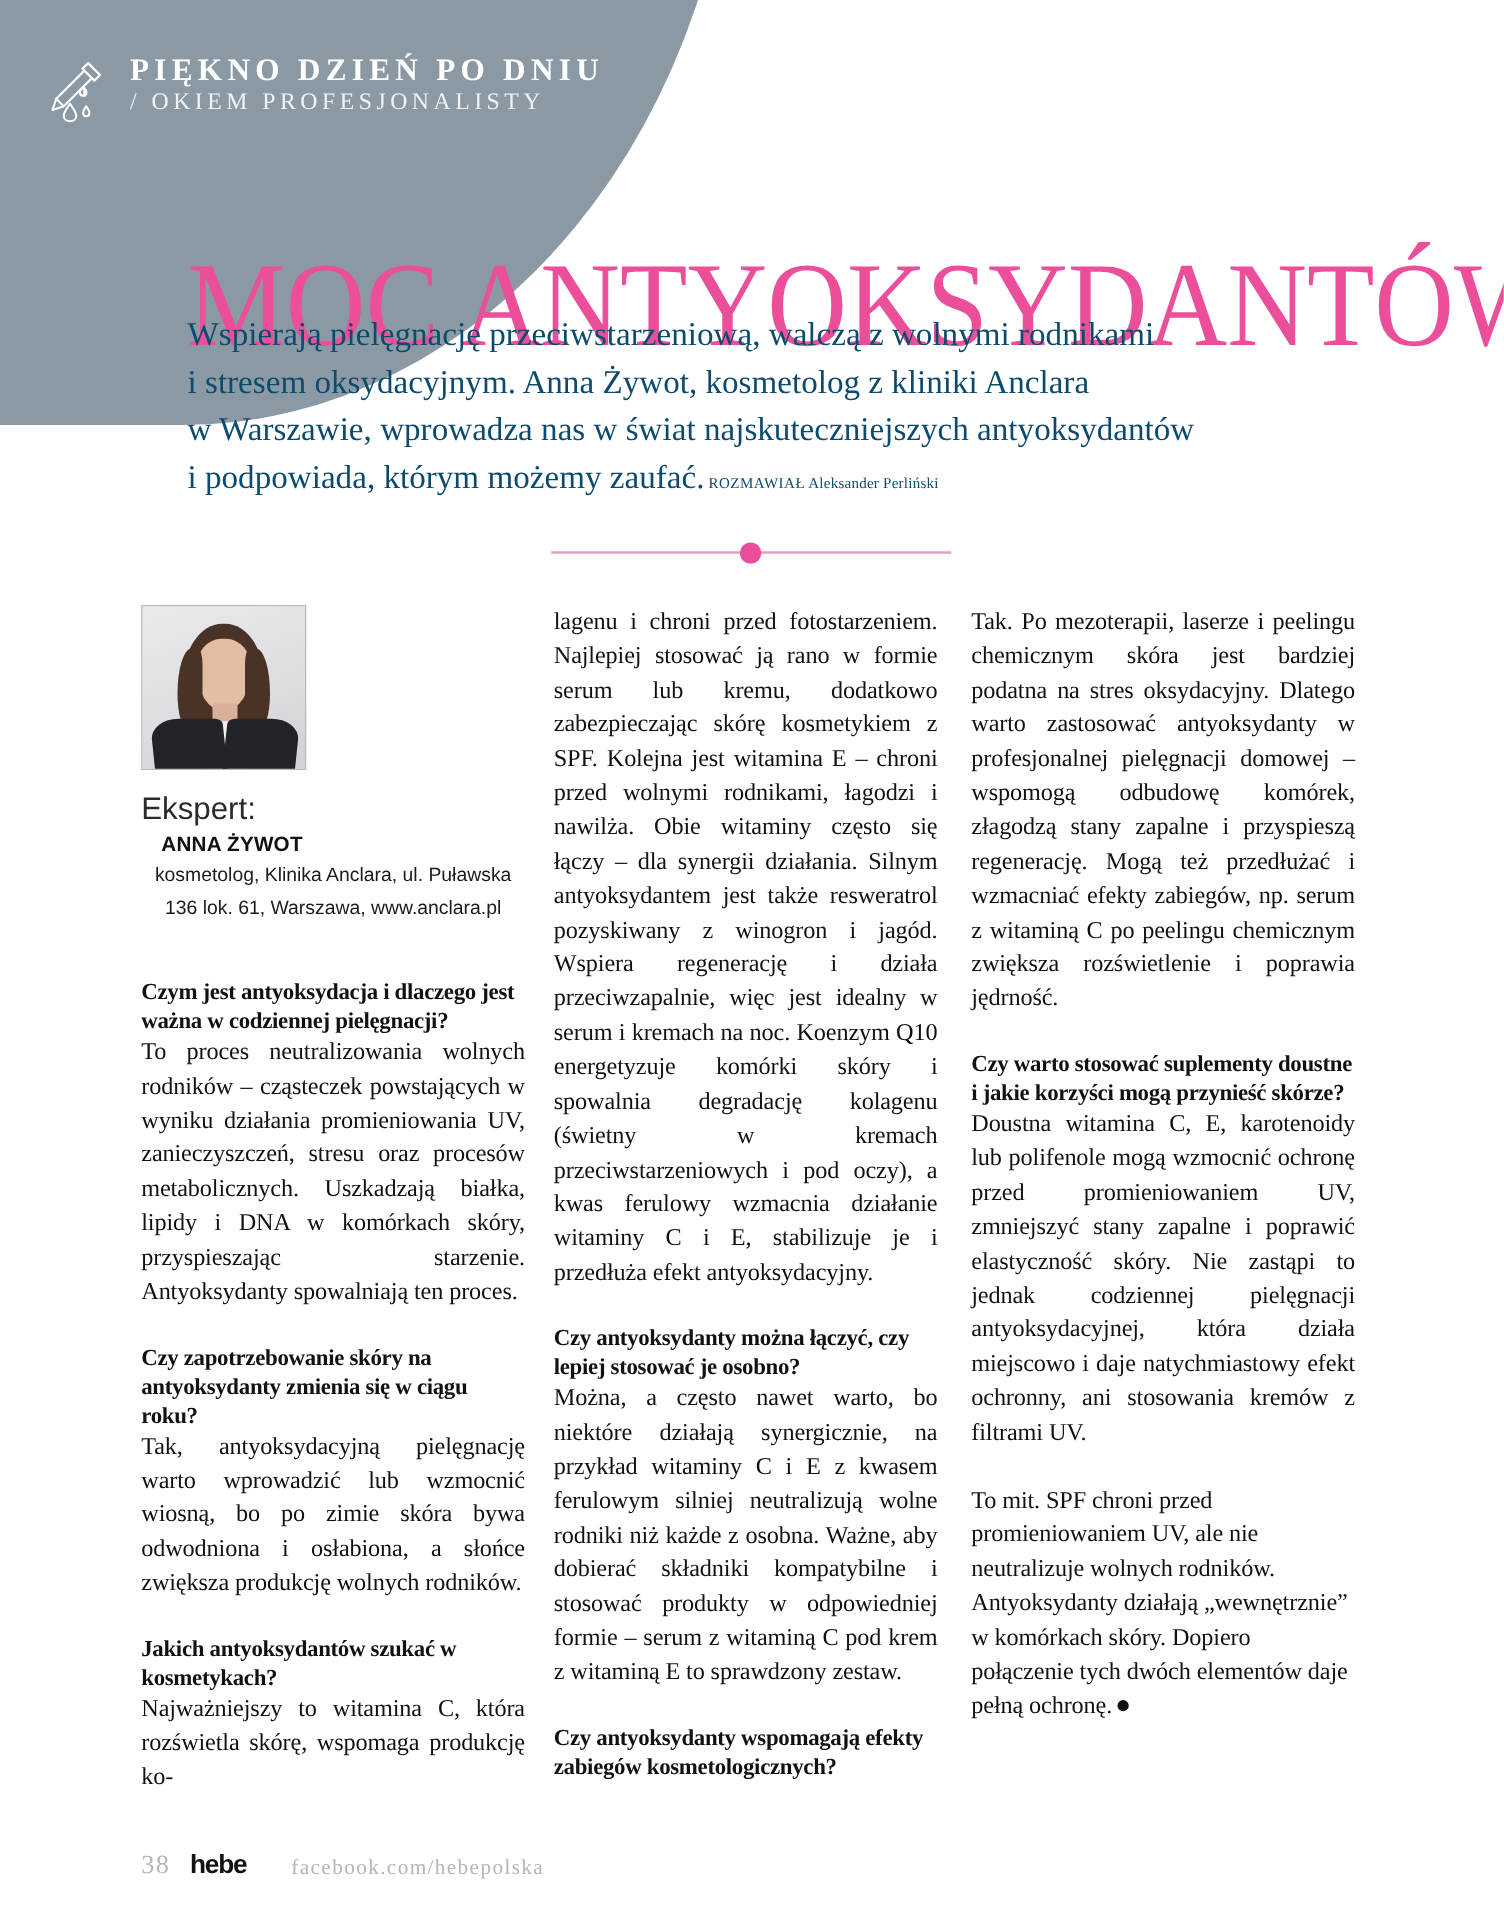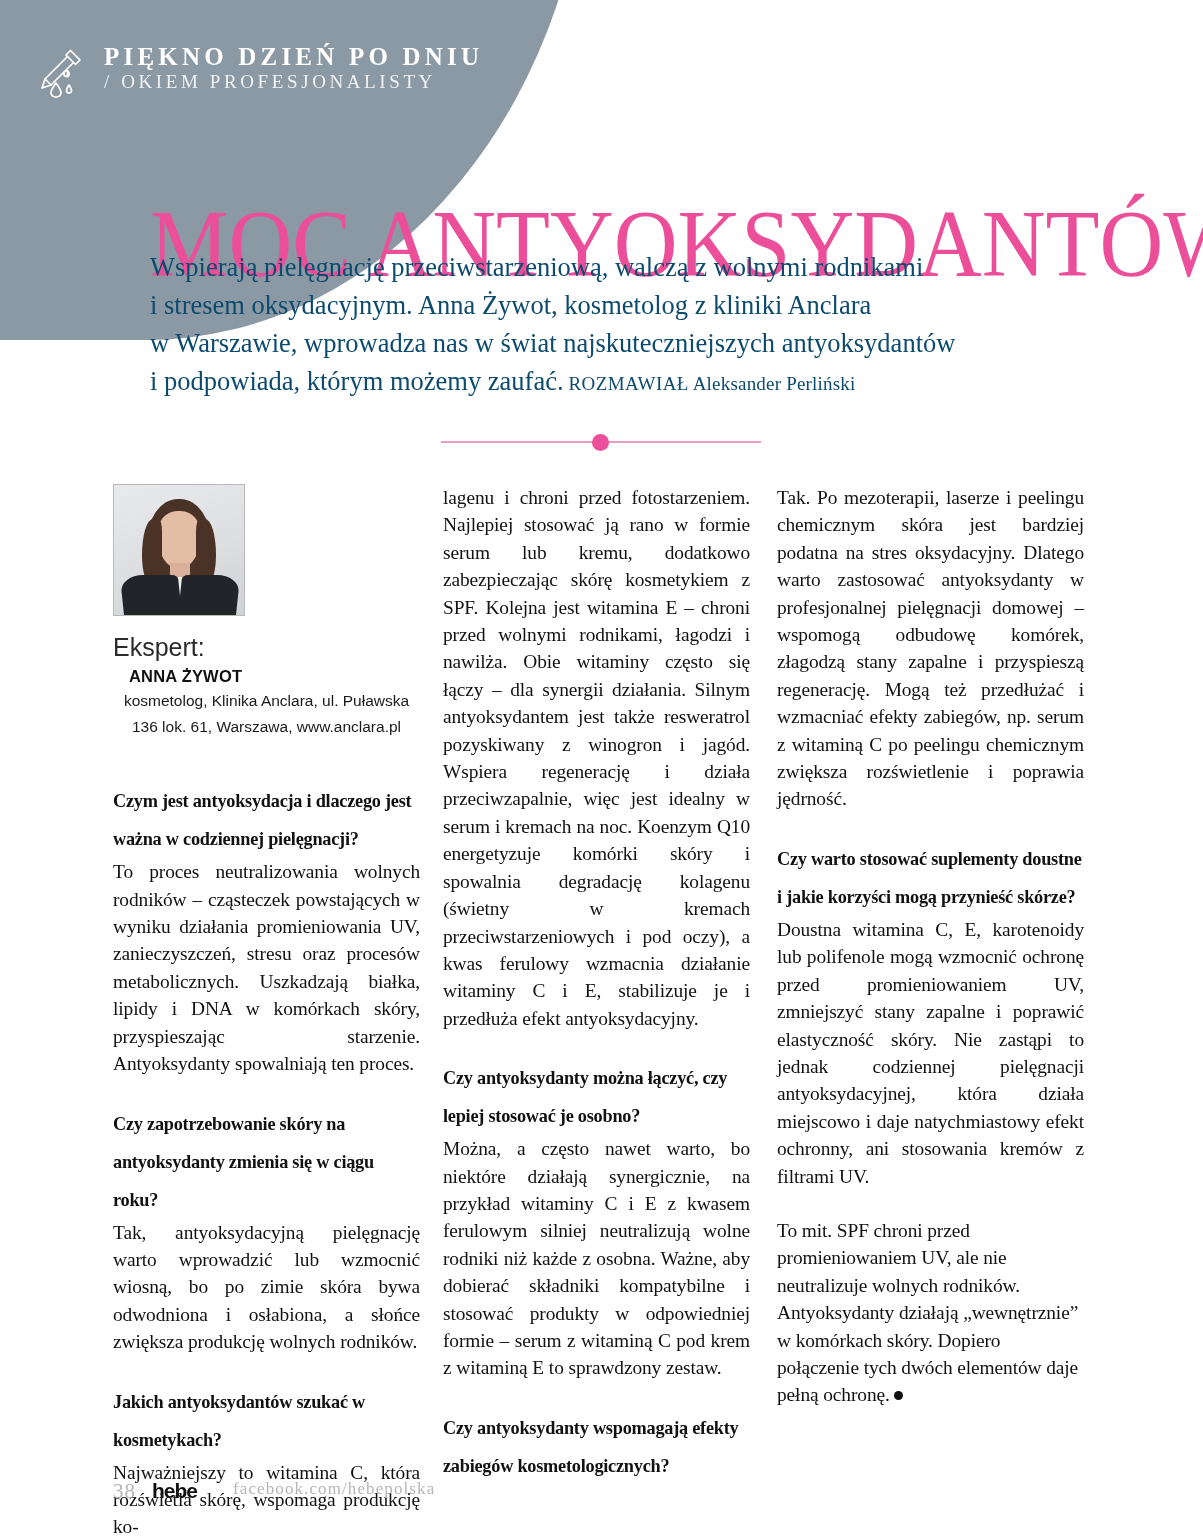--- a/index.html
+++ b/index.html
@@ -104,21 +104,21 @@
     top: 248px;
     width: 900px;
     z-index: 4;
     text-align: left;
     font-family: "Liberation Serif", serif;
     font-size: 26.5px;
     line-height: 38px;
     color: #0c4a6e;
   }
   #lead .byline {
-    font-size: 19px;
+    font-size: 12px;
     letter-spacing: 0.2px;
   }
   #lead .byline .rozmawial {
     letter-spacing: 0.4px;
   }
 
   
   #divider {
     position: absolute;
     left: 441px;
@@ -248,21 +248,21 @@
     color: #1a1a1a;
     margin-top: 3px;
     text-align: center;
   }
 
   
   .q {
     font-family: "Liberation Serif", serif;
     font-weight: bold;
     font-size: 18.3px;
-    line-height: 38px;
+    line-height: 23px;
     letter-spacing: -0.25px;
     color: #111;
     margin: 0;
   }
   .a {
     font-family: "Liberation Serif", serif;
     font-size: 19.4px;
     line-height: 27.4px;
     letter-spacing: -0.1px;
     color: #111;
@@ -284,21 +284,21 @@
     vertical-align: 1px;
   }
 
   
   #footer {
     position: absolute;
     left: 113px;
     bottom: 32px;
     z-index: 4;
     display: flex;
-    align-items: flex-start;
+    align-items: flex-end;
     gap: 16px;
   }
   #page-number {
     font-family: "Liberation Serif", serif;
     font-size: 21px;
     color: #b5b5b5;
     letter-spacing: 1px;
   }
   #brand-logo {
     font-family: "Liberation Sans", sans-serif;

